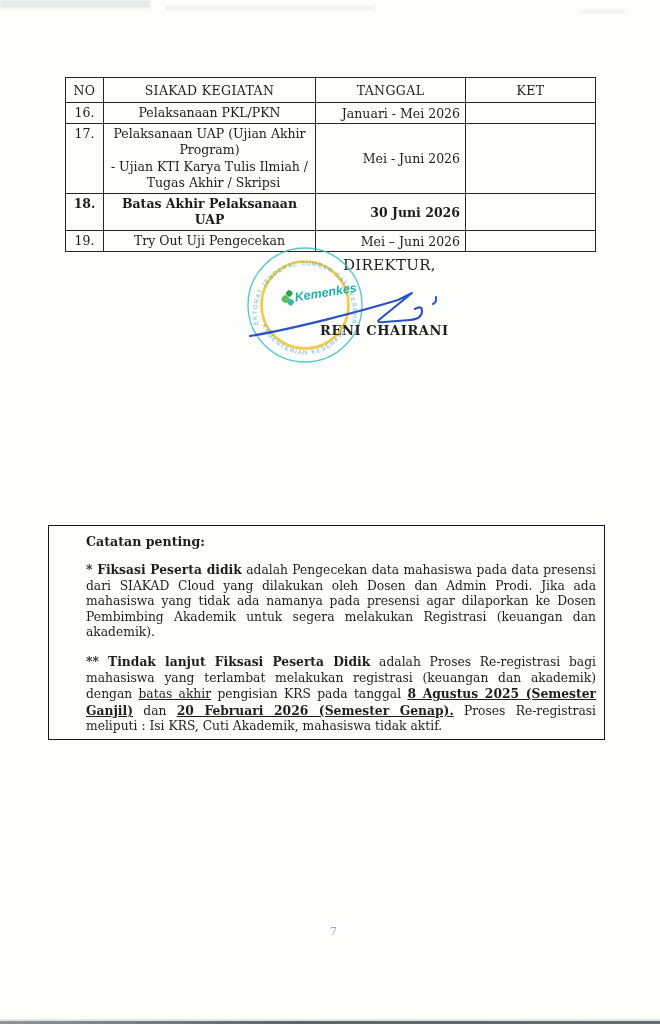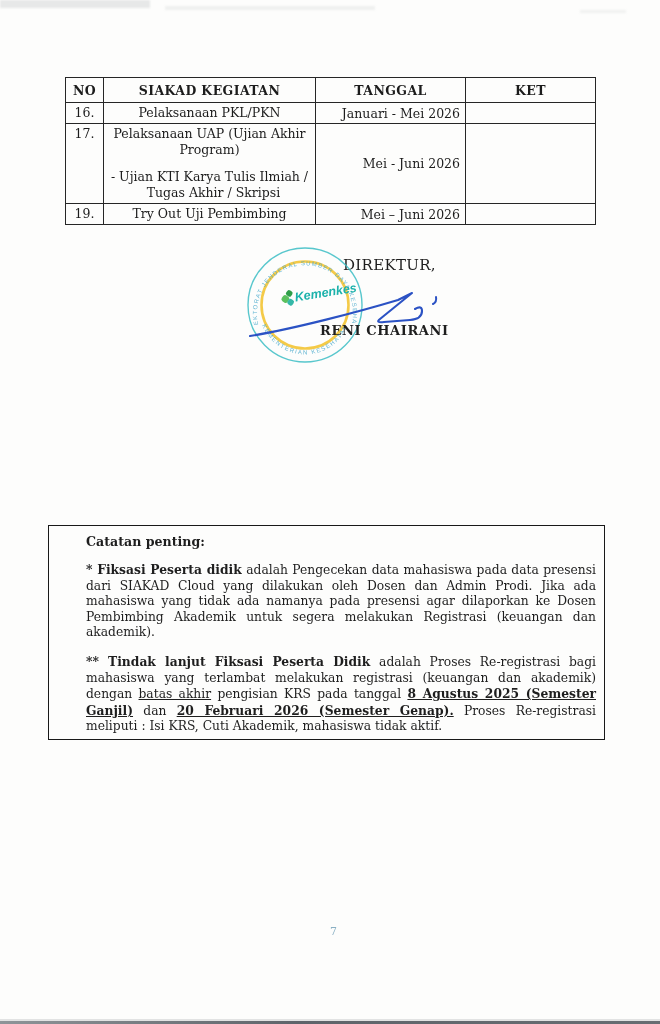--- a/index.html
+++ b/index.html
@@ -26,27 +26,27 @@
   table.cal{
     position:absolute;left:65px;top:77px;width:530px;
     border-collapse:collapse;table-layout:fixed;
     font-size:12.5px;color:#1c1c1c;
   }
   table.cal td,table.cal th{
     border:1.4px solid #262626;
     padding:2px 5px;
     overflow:hidden;
   }
-  table.cal th{font-weight:bold;letter-spacing:.4px;height:20px;}
+  table.cal th{font-weight:normal;letter-spacing:.4px;height:20px;}
   td.c-no{text-align:center;vertical-align:top;padding-top:3px;}
   td.c-keg{text-align:center;vertical-align:top;padding-left:8px;padding-top:3px;line-height:1.28;}
   td.c-tgl{text-align:right;vertical-align:middle;}
   td.c-ket{}
   tr.bold-row td{font-weight:bold;}
-  .keg-sub{white-space:pre-wrap;margin-top:11px;}
+  .keg-sub{white-space:pre-wrap;margin-top:1px;}
   tr.r-std{height:20px;}
   tr.r-tall{height:62px;}
 
   
   .sig-title{position:absolute;left:343px;top:256px;font-size:15px;letter-spacing:.3px;}
   .sig-name{position:absolute;left:320px;top:323px;font-size:13px;font-weight:bold;letter-spacing:.6px;}
   .stamp-svg{position:absolute;left:244px;top:244px;}
   .sig-svg{position:absolute;left:238px;top:282px;}
 
   
@@ -97,23 +97,29 @@
     <tr class="r-tall">
       <td class="c-no">17.</td>
       <td class="c-keg">
         <div>Pelaksanaan UAP (Ujian Akhir Program)</div>
         <div class="keg-sub">- Ujian KTI Karya Tulis Ilmiah /
   Tugas Akhir / Skripsi</div>
       </td>
       <td class="c-tgl">Mei - Juni 2026</td>
       <td class="c-ket"></td>
     </tr>
+    <tr class="r-std bold-row">
+      <td class="c-no">18.</td>
+      <td class="c-keg">Batas Akhir Pelaksanaan UAP</td>
+      <td class="c-tgl">30 Juni 2026</td>
+      <td class="c-ket"></td>
+    </tr>
     <tr class="r-std">
       <td class="c-no">19.</td>
-      <td class="c-keg">Try Out Uji Pembimbing</td>
+      <td class="c-keg">Try Out Uji Pengecekan</td>
       <td class="c-tgl">Mei – Juni 2026</td>
       <td class="c-ket"></td>
     </tr>
   </tbody>
     </table>
 
   <div class="sig-title">DIREKTUR,</div>
 
   <svg class="stamp-svg" width="122" height="122" viewBox="0 0 122 122">
     <defs>

